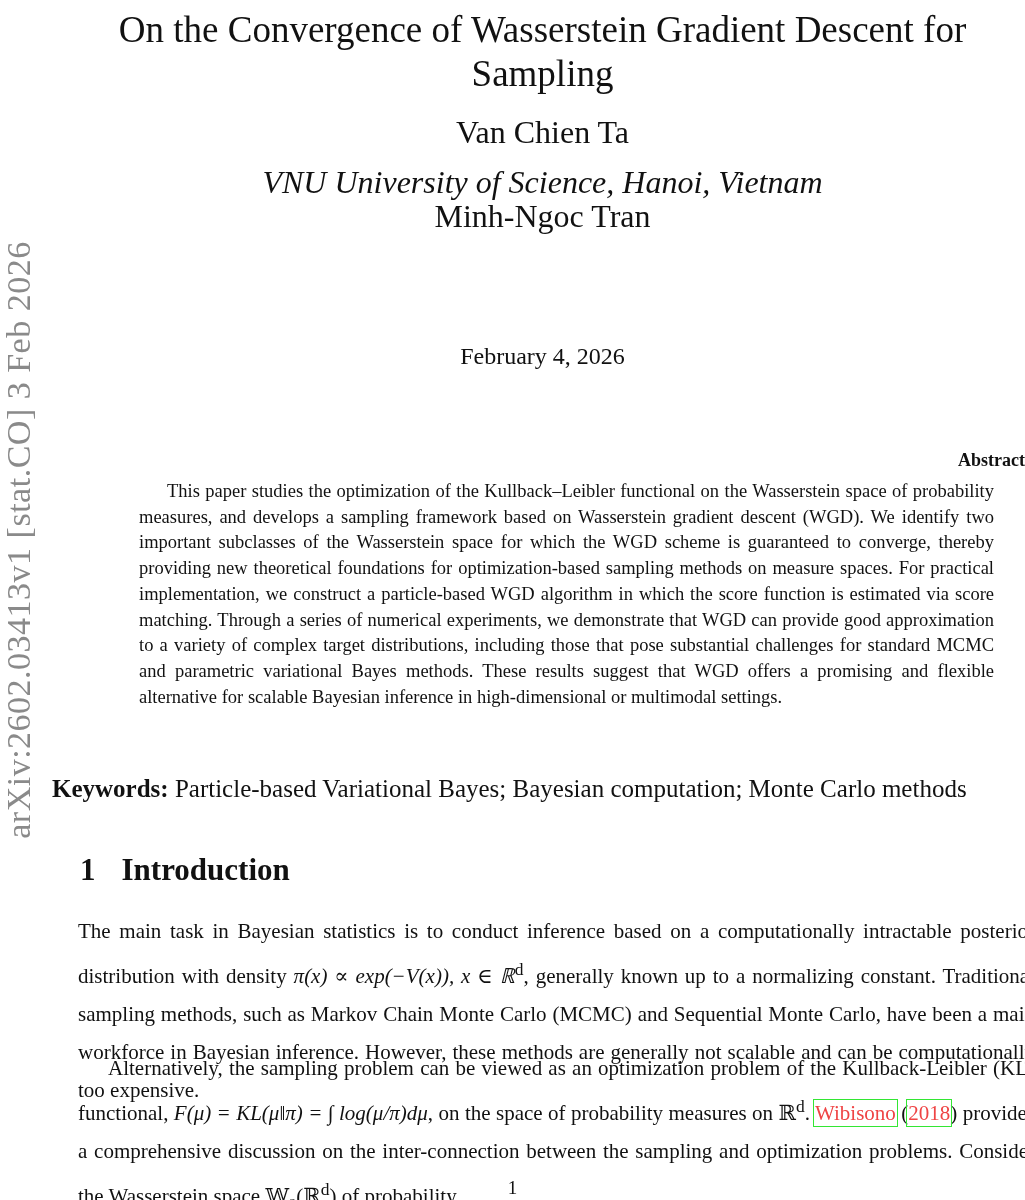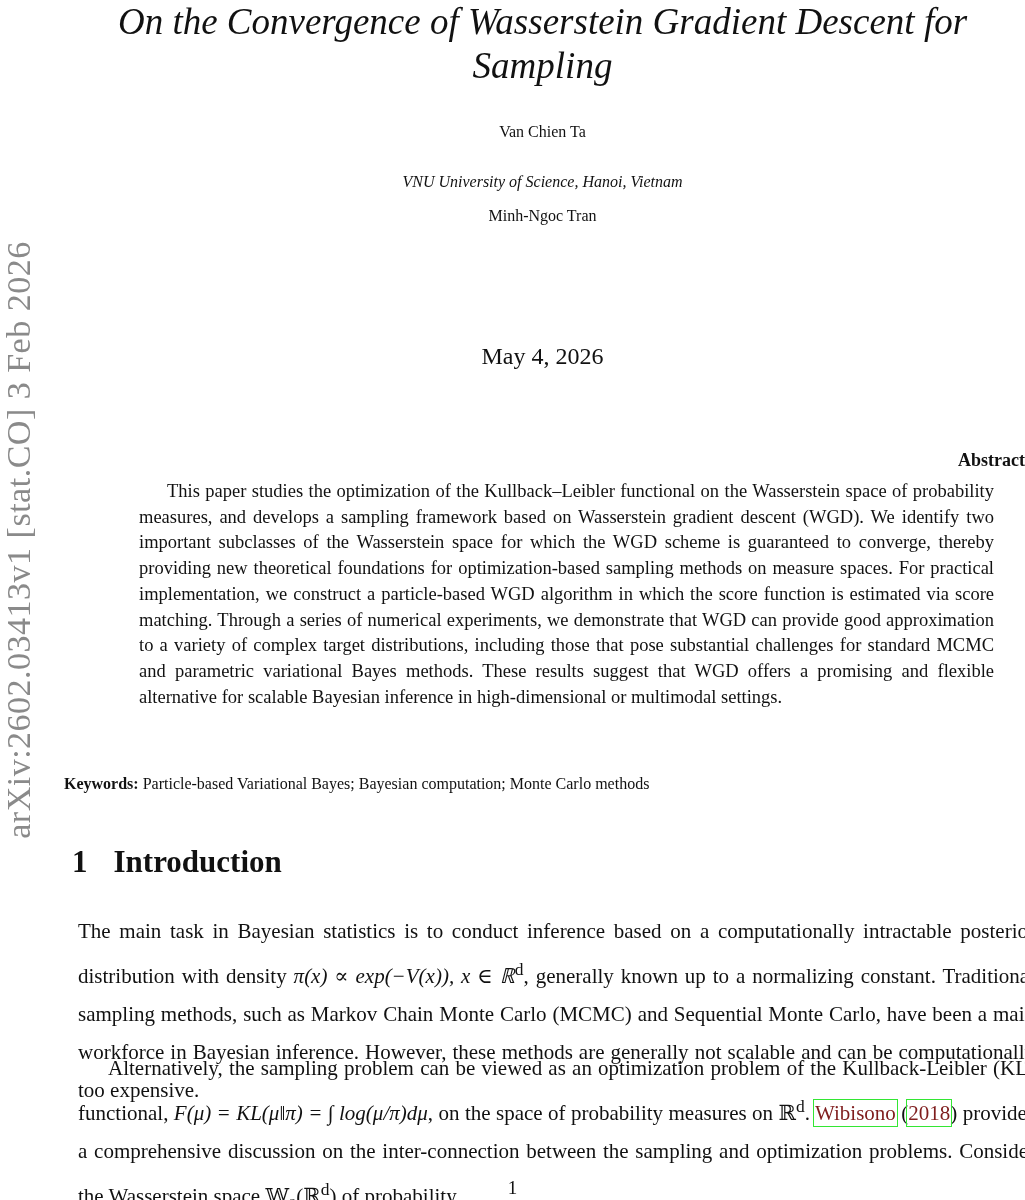--- a/index.html
+++ b/index.html
@@ -2,53 +2,53 @@
 <html><head>
 <meta charset="utf-8">
 <style>
   html, body { margin:0; padding:0; background:#ffffff; }
   body { width:1025px; height:1200px; position:relative; overflow:hidden;
          font-family:"Liberation Serif","DejaVu Serif",serif; color:#111; }
   .arxiv { position:absolute; left:-300px; top:520px; width:640px; height:40px;
            transform:rotate(-90deg); transform-origin:center; text-align:center;
            font-size:34px; color:#8a8a8a; letter-spacing:0.5px; white-space:nowrap; }
   .title { position:absolute; left:60px; right:0; top:0; text-align:center;
-           font-size:37px; line-height:44px; font-weight:normal; margin:0;font-style:italic; }
-  .authors { position:absolute; left:60px; right:0; top:115px; text-align:center; font-size:16px; line-height:34px; }
+           font-size:37px; line-height:44px; font-weight:normal; margin:8px; }
+  .authors { position:absolute; left:60px; right:0; top:115px; text-align:center; font-size:32px; line-height:34px; }
   .authors .aff { font-style:italic;margin-top:16px; }
   .date { position:absolute; left:60px; right:0; top:343px; text-align:center; font-size:24px; }
   .abs-head { position:absolute; left:60px; right:0; top:450px; text-align:right; font-weight:bold; font-size:18px; }
   .abstract { position:absolute; left:127px; width:855px; top:467px; font-size:18.5px; line-height:25.7px;
               text-align:justify; text-indent:28px; margin:12px; }
-  .keywords { position:absolute; left:64px; width:940px; top:775px; font-size:16px; }
+  .keywords { position:absolute; left:52px; width:940px; top:775px; font-size:25px; }
   .keywords b { font-weight:bold; }
-  .section { position:absolute; left:68px; top:840px; font-size:31px; font-weight:bold; margin:4px; }
+  .section { position:absolute; left:68px; top:840px; font-size:31px; font-weight:bold; margin:12px; }
   .section .num { margin-right:26px; }
   .body-p { position:absolute; left:68px; width:957px; font-size:21px; line-height:38px;
             text-align:justify; margin:10px; }
   .p1 { top:902px; }
   .p2 { top:1039px; text-indent:30px; }
-  .cite { outline:1.5px solid #33e633; outline-offset:1px; color:#7f1d1d; text-decoration:none; }
+  .cite { outline:1.5px solid #33e633; outline-offset:1px; color:#ef4444; text-decoration:none; }
   .page-num { position:absolute; left:0; right:0; top:1177px; text-align:center; font-size:19px; }
   i.m { font-style:italic; }
 </style>
 </head>
 <body>
 
 <div class="arxiv">arXiv:2602.03413v1  [stat.CO]  3 Feb 2026</div>
 
 <h1 class="title">On the Convergence of Wasserstein Gradient Descent for Sampling</h1>
 
 <div class="authors">
   <div>Van Chien Ta</div>
   <div class="aff">VNU University of Science, Hanoi, Vietnam</div>
   <div>Minh-Ngoc Tran</div>
 </div>
 
-<div class="date">May 4, 2026</div>
+<div class="date">February 4, 2026</div>
 
 <div class="abs-head">Abstract</div>
 <p class="abstract">This paper studies the optimization of the Kullback–Leibler functional on the Wasserstein space of probability measures, and develops a sampling framework based on Wasserstein gradient descent (WGD). We identify two important subclasses of the Wasserstein space for which the WGD scheme is guaranteed to converge, thereby providing new theoretical foundations for optimization-based sampling methods on measure spaces. For practical implementation, we construct a particle-based WGD algorithm in which the score function is estimated via score matching. Through a series of numerical experiments, we demonstrate that WGD can provide good approximation to a variety of complex target distributions, including those that pose substantial challenges for standard MCMC and parametric variational Bayes methods. These results suggest that WGD offers a promising and flexible alternative for scalable Bayesian inference in high-dimensional or multimodal settings.</p>
 
 <div class="keywords">
   <b>Keywords:</b>
   <span>Particle-based Variational Bayes; Bayesian computation; Monte Carlo methods</span>
 </div>
 
 <h2 class="section">

